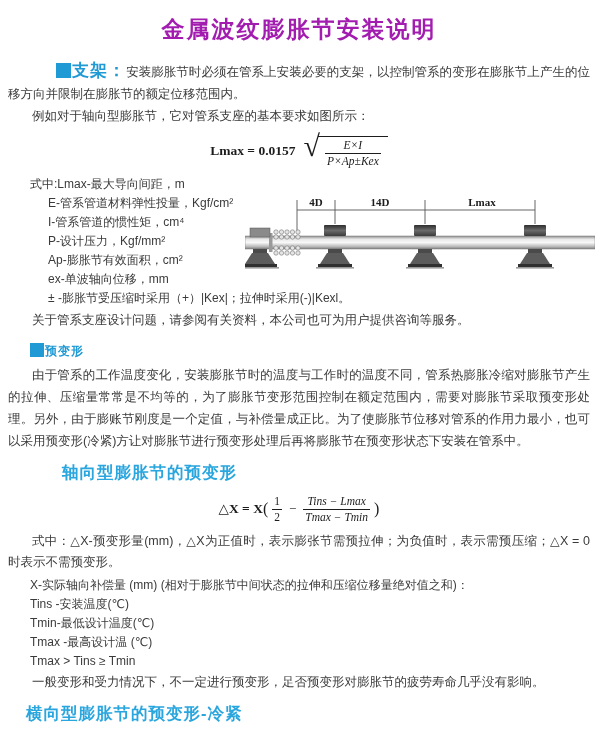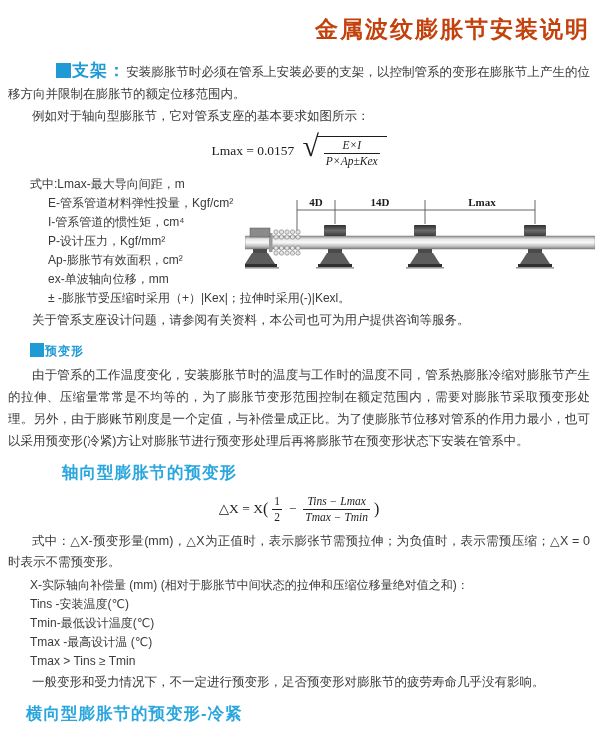--- a/index.html
+++ b/index.html
@@ -5,35 +5,35 @@
   * { margin:0; padding:0; box-sizing:border-box; }
   html,body { background:#ffffff; }
   body {
     width:600px; height:737px;
     font-family:"Liberation Sans","DejaVu Sans",sans-serif;
     color:#333; overflow:hidden; position:relative;
   }
   .page { position:relative; width:600px; height:737px; padding:12px 10px 0 8px; background:#fff; }
 
   .doc-title {
-    text-align:right; font-size:23px; font-weight:bold; color:#c2410c;
+    text-align:center; font-size:23px; font-weight:bold; color:#a21caf;
     letter-spacing:2px; margin-top:2px;
   }
 
   
   .lead-para { margin-top:15px; font-size:12.5px; line-height:22px; text-align:justify; text-indent:48px; color:#3a3a3a; }
   .hsquare { display:inline-block; width:15px; height:15px; background:#1f9ad5; vertical-align:-2px; margin-right:1px; }
   .htext { color:#1f9ad5; font-size:17px; font-weight:bold; letter-spacing:1px; }
   .body-line { font-size:12.5px; line-height:22px; color:#3a3a3a; }
   .indent2 { text-indent:24px; }
 
   
   .formula { text-align:center; font-family:"Liberation Serif","DejaVu Serif",serif; color:#1c1c1c; }
   .f1 { margin:6px 0 4px 0; }
-  .f-lhs, .f-rhs { font-weight:normal; font-size:13.5px; }
+  .f-lhs, .f-rhs { font-weight:bold; font-size:13.5px; }
   .rad { display:inline-flex; align-items:flex-start; vertical-align:middle; margin-left:4px; }
   .rad-sign { font-size:30px; line-height:26px; font-weight:normal; margin-right:-2px; }
   .rad-body { border-top:1.5px solid #1c1c1c; padding:1px 7px 0 7px; margin-top:3px; }
   .frac { display:inline-flex; flex-direction:column; text-align:center; vertical-align:middle; font-size:11.5px; line-height:1.3; font-style:italic; }
   .frac .den { border-top:1px solid #1c1c1c; padding:0 2px; }
   .frac .num { padding:0 2px; }
   .frac.upright { font-style:normal; }
   .f2 { margin:10px 0 6px 0; }
   .f2 .op { font-size:13px; margin:0 3px; vertical-align:middle; }
   .f2 .paren { font-size:16px; vertical-align:middle; }

